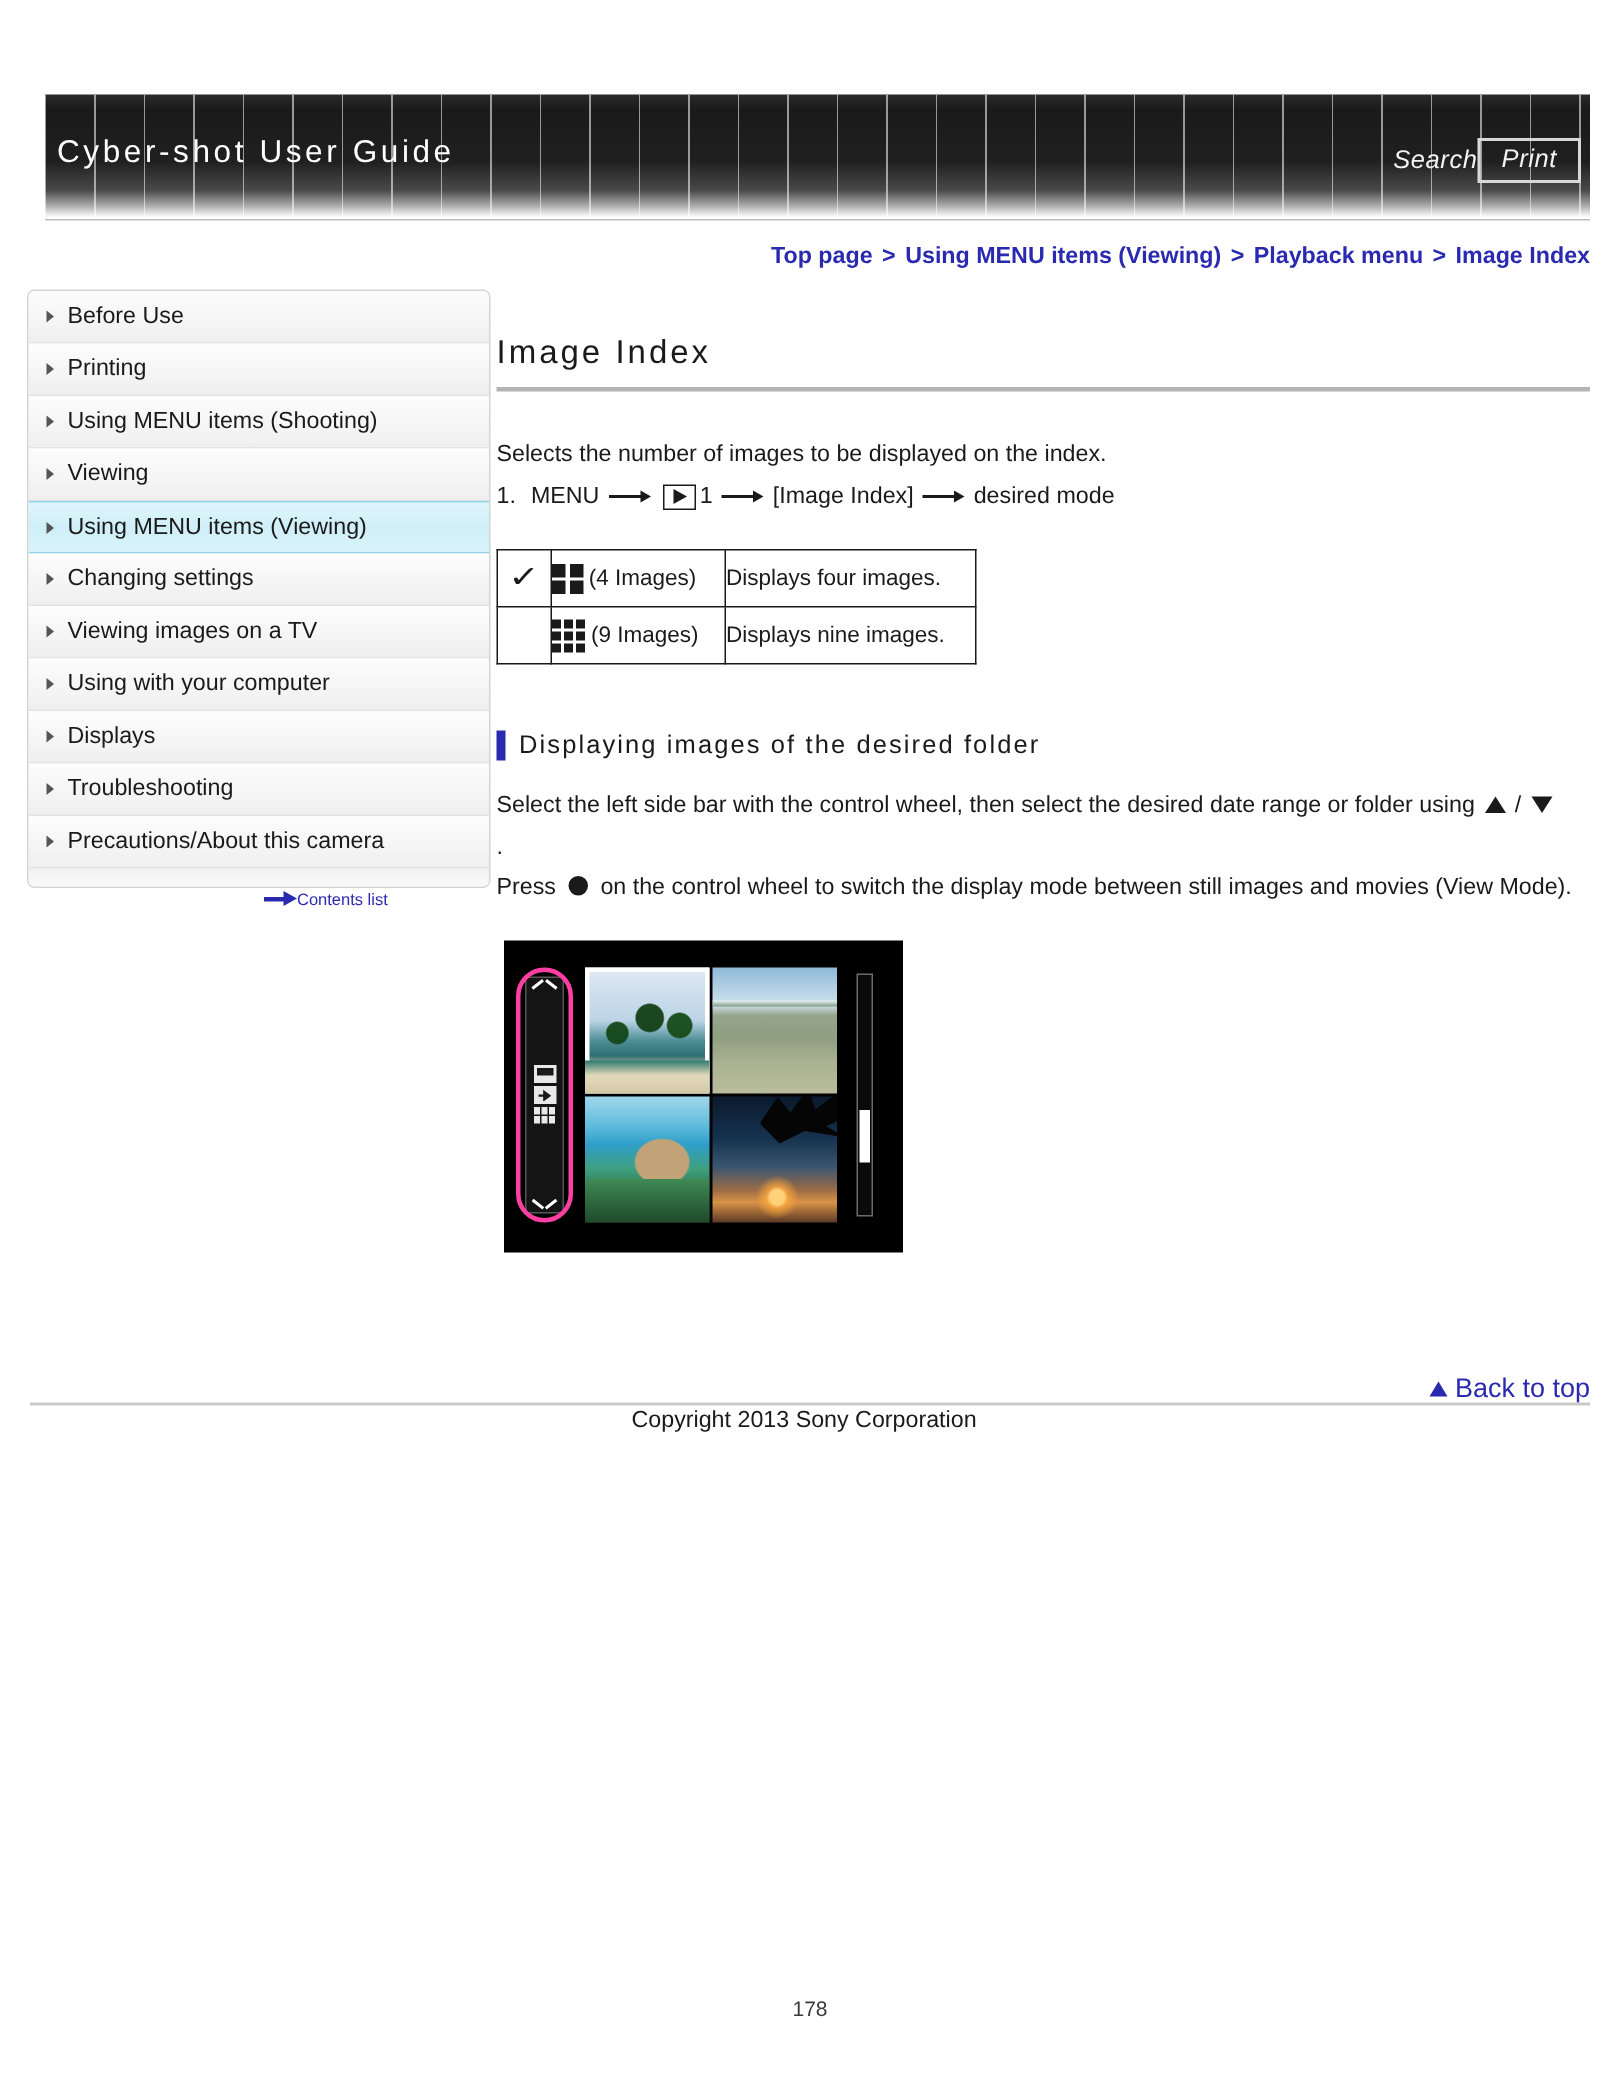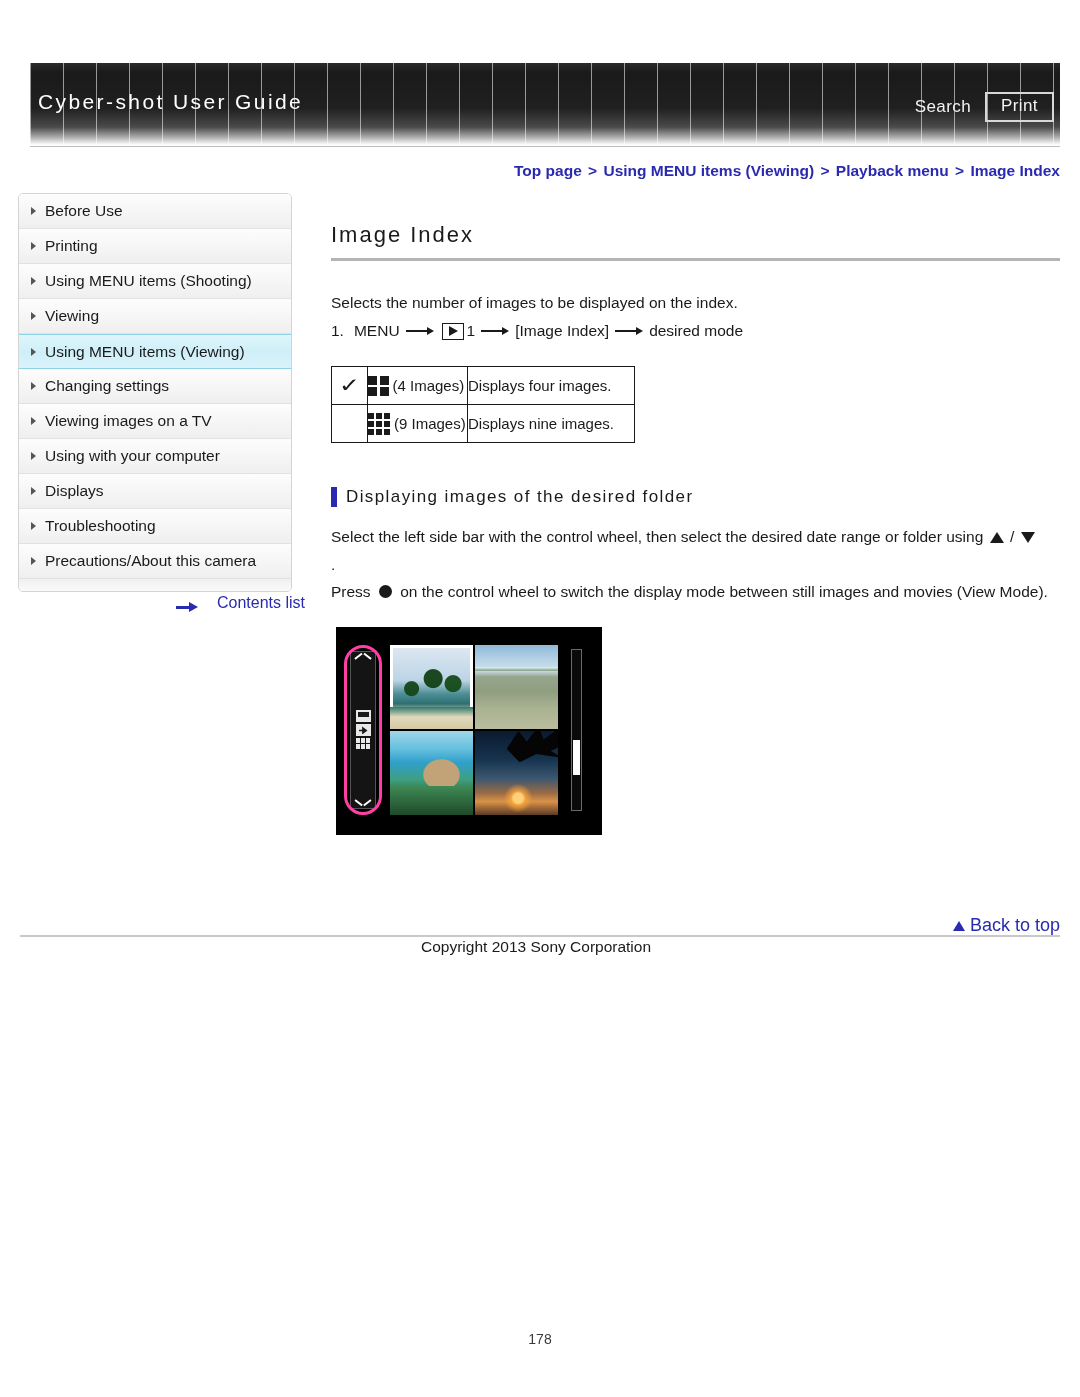--- a/index.html
+++ b/index.html
@@ -49,21 +49,21 @@
     position: absolute;
     left: 8px; top: 27px;
     color: #ffffff;
     font-size: 21px;
     letter-spacing: 2.4px;
     white-space: nowrap;
   }
   .header-actions {
     position: absolute;
     right: 6px; top: 29px;
-    display: flex; align-items: center; gap: 14px;
+    display: flex; align-items: center;  font-style: italic;
   }
   .header-link {
     color: #f2f2f2;
     font-size: 17px;
     letter-spacing: 0.4px;
     cursor: pointer;
   }
   .header-btn {
     border: 2px solid #d8d8d8;
     color: #f2f2f2;
@@ -90,21 +90,21 @@
     font-weight: bold;
   }
   .breadcrumb .crumb { cursor: pointer; }
   .breadcrumb .sep { color: #2a2ab0; padding: 0 2px; }
   .breadcrumb .current { cursor: pointer; }
 
   
   .sidebar {
     position: absolute;
     left: 18px; top: 193px;
-    width: 274px;
+    width: 309px;
     border: 1px solid #d4d4d4;
     border-radius: 5px;
     background: #fbfbfb;
     overflow: hidden;
   }
   .side-item {
     position: relative;
     height: 35px;
     display: flex; align-items: center;
     padding-left: 12px;
@@ -131,24 +131,24 @@
     border-top: 1px solid #8fd4e6;
     border-bottom: 1px solid #8fd4e6;
   }
   .sidebar-foot {
     height: 12px;
     background: linear-gradient(to bottom, #f0f0f0, #fafafa);
   }
   .contents-list {
     position: absolute;
     left: 176px; top: 594px;
-    font-size: 16px;
+    font-size: 11px;
     color: #2a2ab0;
     cursor: pointer;
-    display: flex; align-items: flex-end; gap: 19px;
+    display: flex; align-items: flex-start; gap: 0;
     white-space: nowrap;
   }
   .arrow-right {
     display: inline-block;
     position: relative;
     width: 22px; height: 10px;
   }
   .arrow-right::before {
     content: ""; position: absolute;
     left: 0; top: 4px; width: 15px; height: 2.5px;
@@ -233,21 +233,21 @@
     margin-top: 26px;
     border-collapse: collapse;
     border: 1.5px solid #1a1a1a;
   }
   .opt-table td {
     border: 1.5px solid #1a1a1a;
     padding: 0;
     vertical-align: middle;
   }
   .td-check { width: 36px; text-align: center; height: 38px; }
-  .td-mode  { width: 100px; padding: 0 7px 0 8px; }
+  .td-mode  { width: 116px; padding: 0 7px 0 8px; }
   .td-desc  { width: 167px; padding: 0 9px; font-size: 15px; }
   .check-mark {
     display: inline-block;
     font-size: 20px;
     color: #1a1a1a;
     line-height: 1;
     transform: scaleX(1.25);
   }
   .mode-cell {
     display: flex; align-items: center; gap: 4px;

